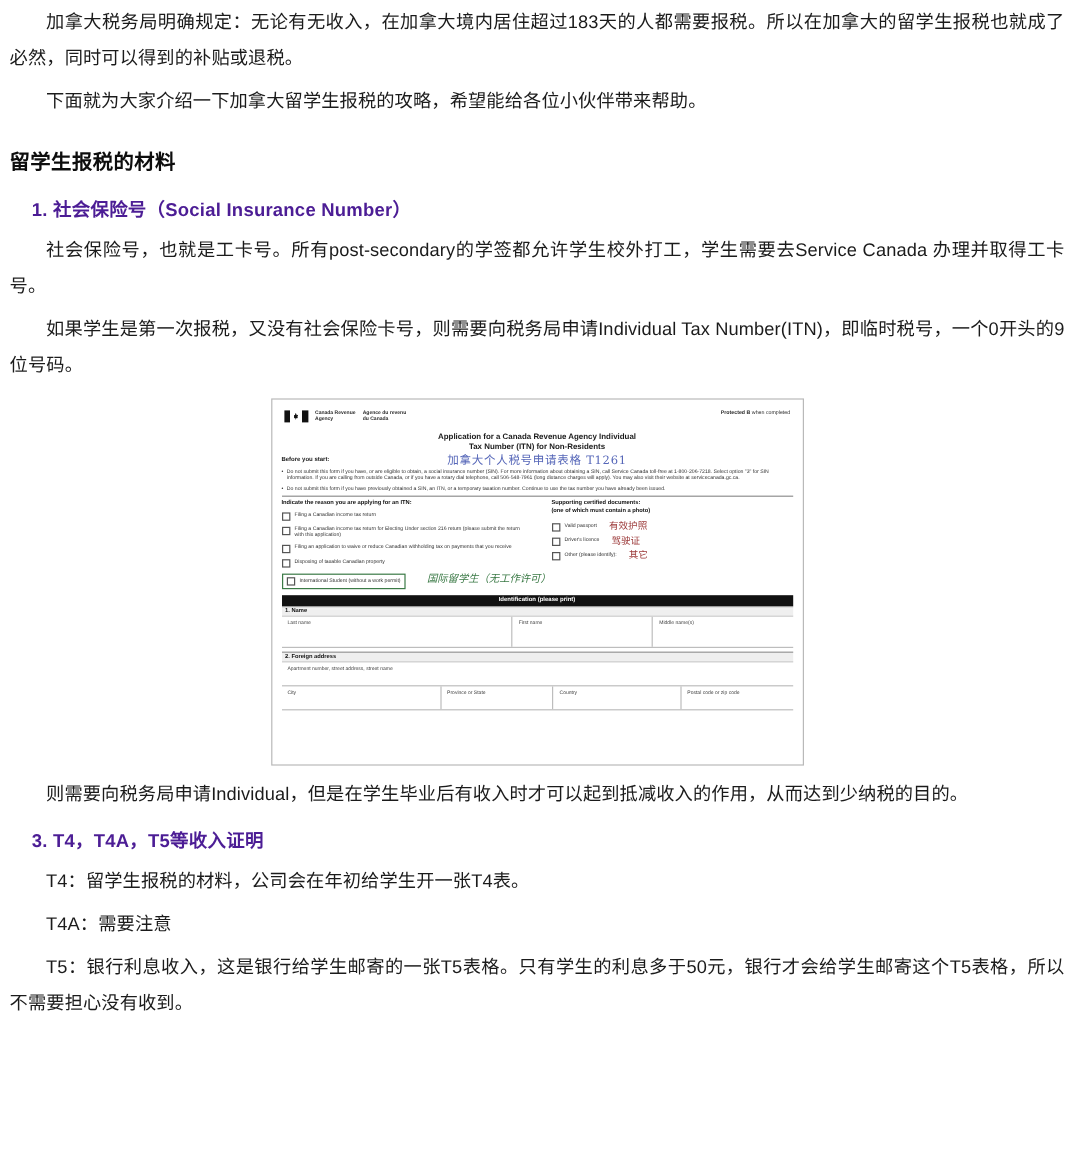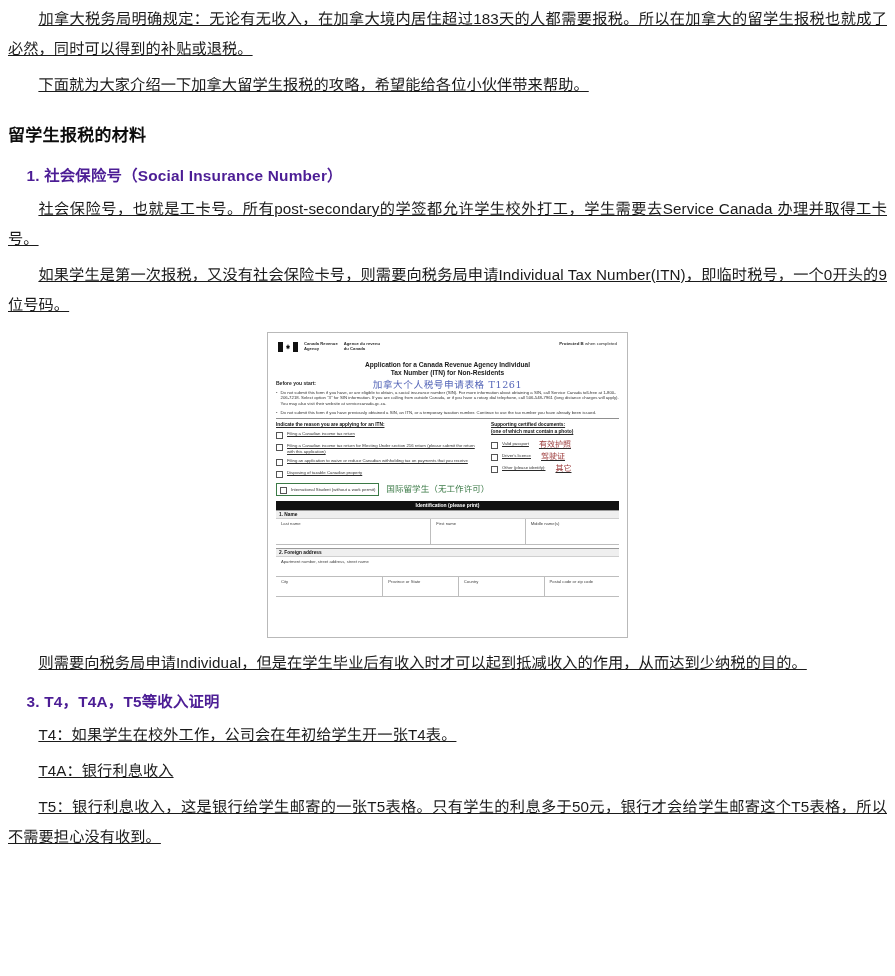--- a/index.html
+++ b/index.html
@@ -22,21 +22,20 @@
 
   
   p.para {
     margin: 0 0 6px 0;
     font-size: 15.2px;
     line-height: 30px;
     text-indent: 2em;
     letter-spacing: 0.1px;
     text-align: justify;
     color: #1b1b1b;
-    text-decoration: underline;
   }
 
   h2.center-heading {
     margin: 22px 0 12px 0;
     font-size: 17px;
     line-height: 28px;
     font-weight: bold;
     text-align: left;
     color: #0d0d0d;
     letter-spacing: 0.3px;
@@ -51,21 +50,21 @@
     letter-spacing: 0.2px;
   }
 
   
   .figure-wrap {
     margin: 12px 0 10px 0;
     display: flex;
     justify-content: center;
   }
   .form-doc {
-    width: 361px;
+    width: 444px;
     height: 306px;
     background: #ffffff;
     border: 1px solid #b9b9b9;
     box-sizing: border-box;
     padding: 6px 8px 0 8px;
     position: relative;
     overflow: hidden;
     font-family: "Liberation Sans", "DejaVu Sans", sans-serif;
     color: #2a2a2a;
   }
@@ -144,21 +143,21 @@
     margin-top: 4px;
     font-size: 4.3px;
     line-height: 5.6px;
     color: #333;
   }
   .bullets .b-row { display: flex; gap: 3px; margin-bottom: 3px; }
   .bullets .dot { flex: 0 0 auto; }
 
   .rule { height: 1px; background: #8f8f8f; margin: 3px 0 3px 0; }
 
-  .two-col { display: flex; gap: 10px; text-decoration: underline; }
+  .two-col { display: flex; gap: 20px; }
   .col-l { width: 205px; flex: 0 0 auto; }
   .col-r { flex: 1 1 auto; }
   .col-head {
     font-size: 4.8px;
     line-height: 6.2px;
     font-weight: bold;
     color: #111;
     margin-bottom: 3px;
   }
   .cbrow { display: flex; align-items: flex-start; gap: 4px; margin-bottom: 4px; }
@@ -185,23 +184,24 @@
     display: inline-flex;
     align-items: center;
     gap: 4px;
     margin-top: 1px;
   }
   .hl-line { display: flex; align-items: center; }
   .cn-green {
     color: #3b7a46;
     font-size: 8.6px;
     line-height: 9px;
-    margin-left: 7px;
+    margin-left: 18px;
     white-space: nowrap;
     font-family: "DejaVu Serif", "Liberation Serif", serif;
+    font-style: italic;
   }
 
   .black-bar {
     background: #111;
     color: #fff;
     text-align: center;
     font-size: 5px;
     line-height: 9px;
     font-weight: bold;
     margin-top: 5px;
@@ -356,17 +356,17 @@
         <div class="fld q3 h-mid sep">Country</div>
         <div class="fld q4 h-mid sep">Postal code or zip code</div>
       </div>
 
     </div>
   </div>
 
   <p class="para">则需要向税务局申请Individual，但是在学生毕业后有收入时才可以起到抵减收入的作用，从而达到少纳税的目的。</p>
 
   <h3 class="sub-heading">3. T4，T4A，T5等收入证明</h3>
-  <p class="para">T4：如果学生在校外工作，公司会在年初给学生开一张T4表。</p>
-  <p class="para">T4A：银行利息收入</p>
+  <p class="para">T4：留学生报税的材料，公司会在年初给学生开一张T4表。</p>
+  <p class="para">T4A：需要注意</p>
   <p class="para">T5：银行利息收入，这是银行给学生邮寄的一张T5表格。只有学生的利息多于50元，银行才会给学生邮寄这个T5表格，所以不需要担心没有收到。</p>
 
 </div>
 
 </body></html>

